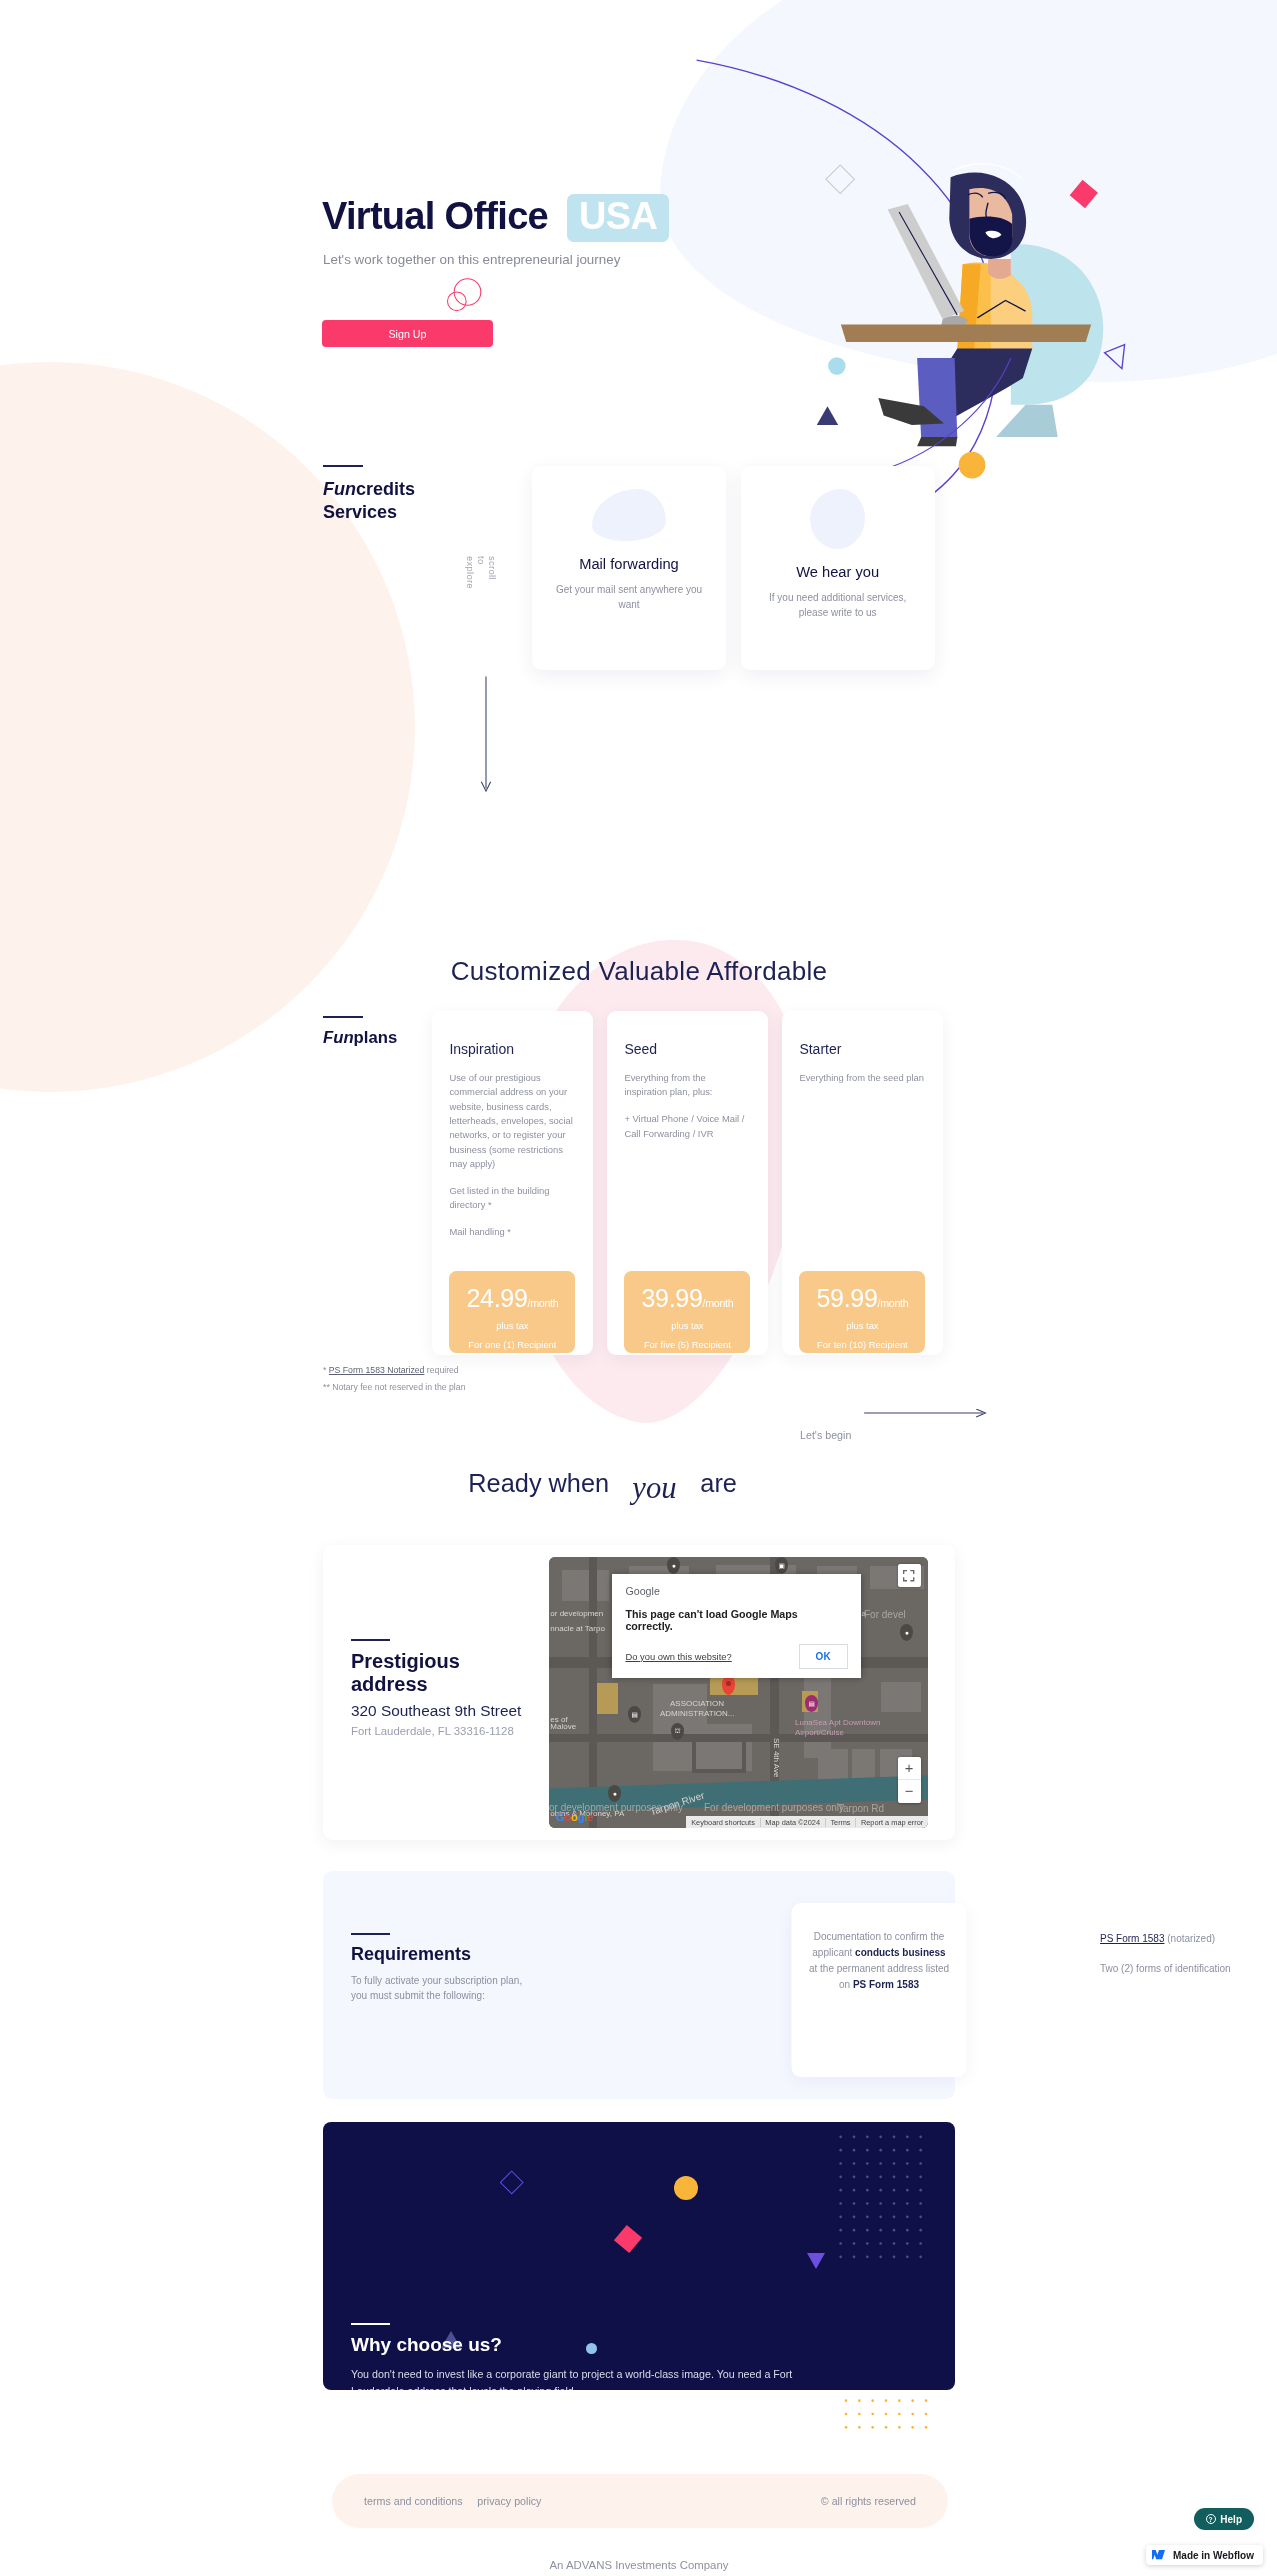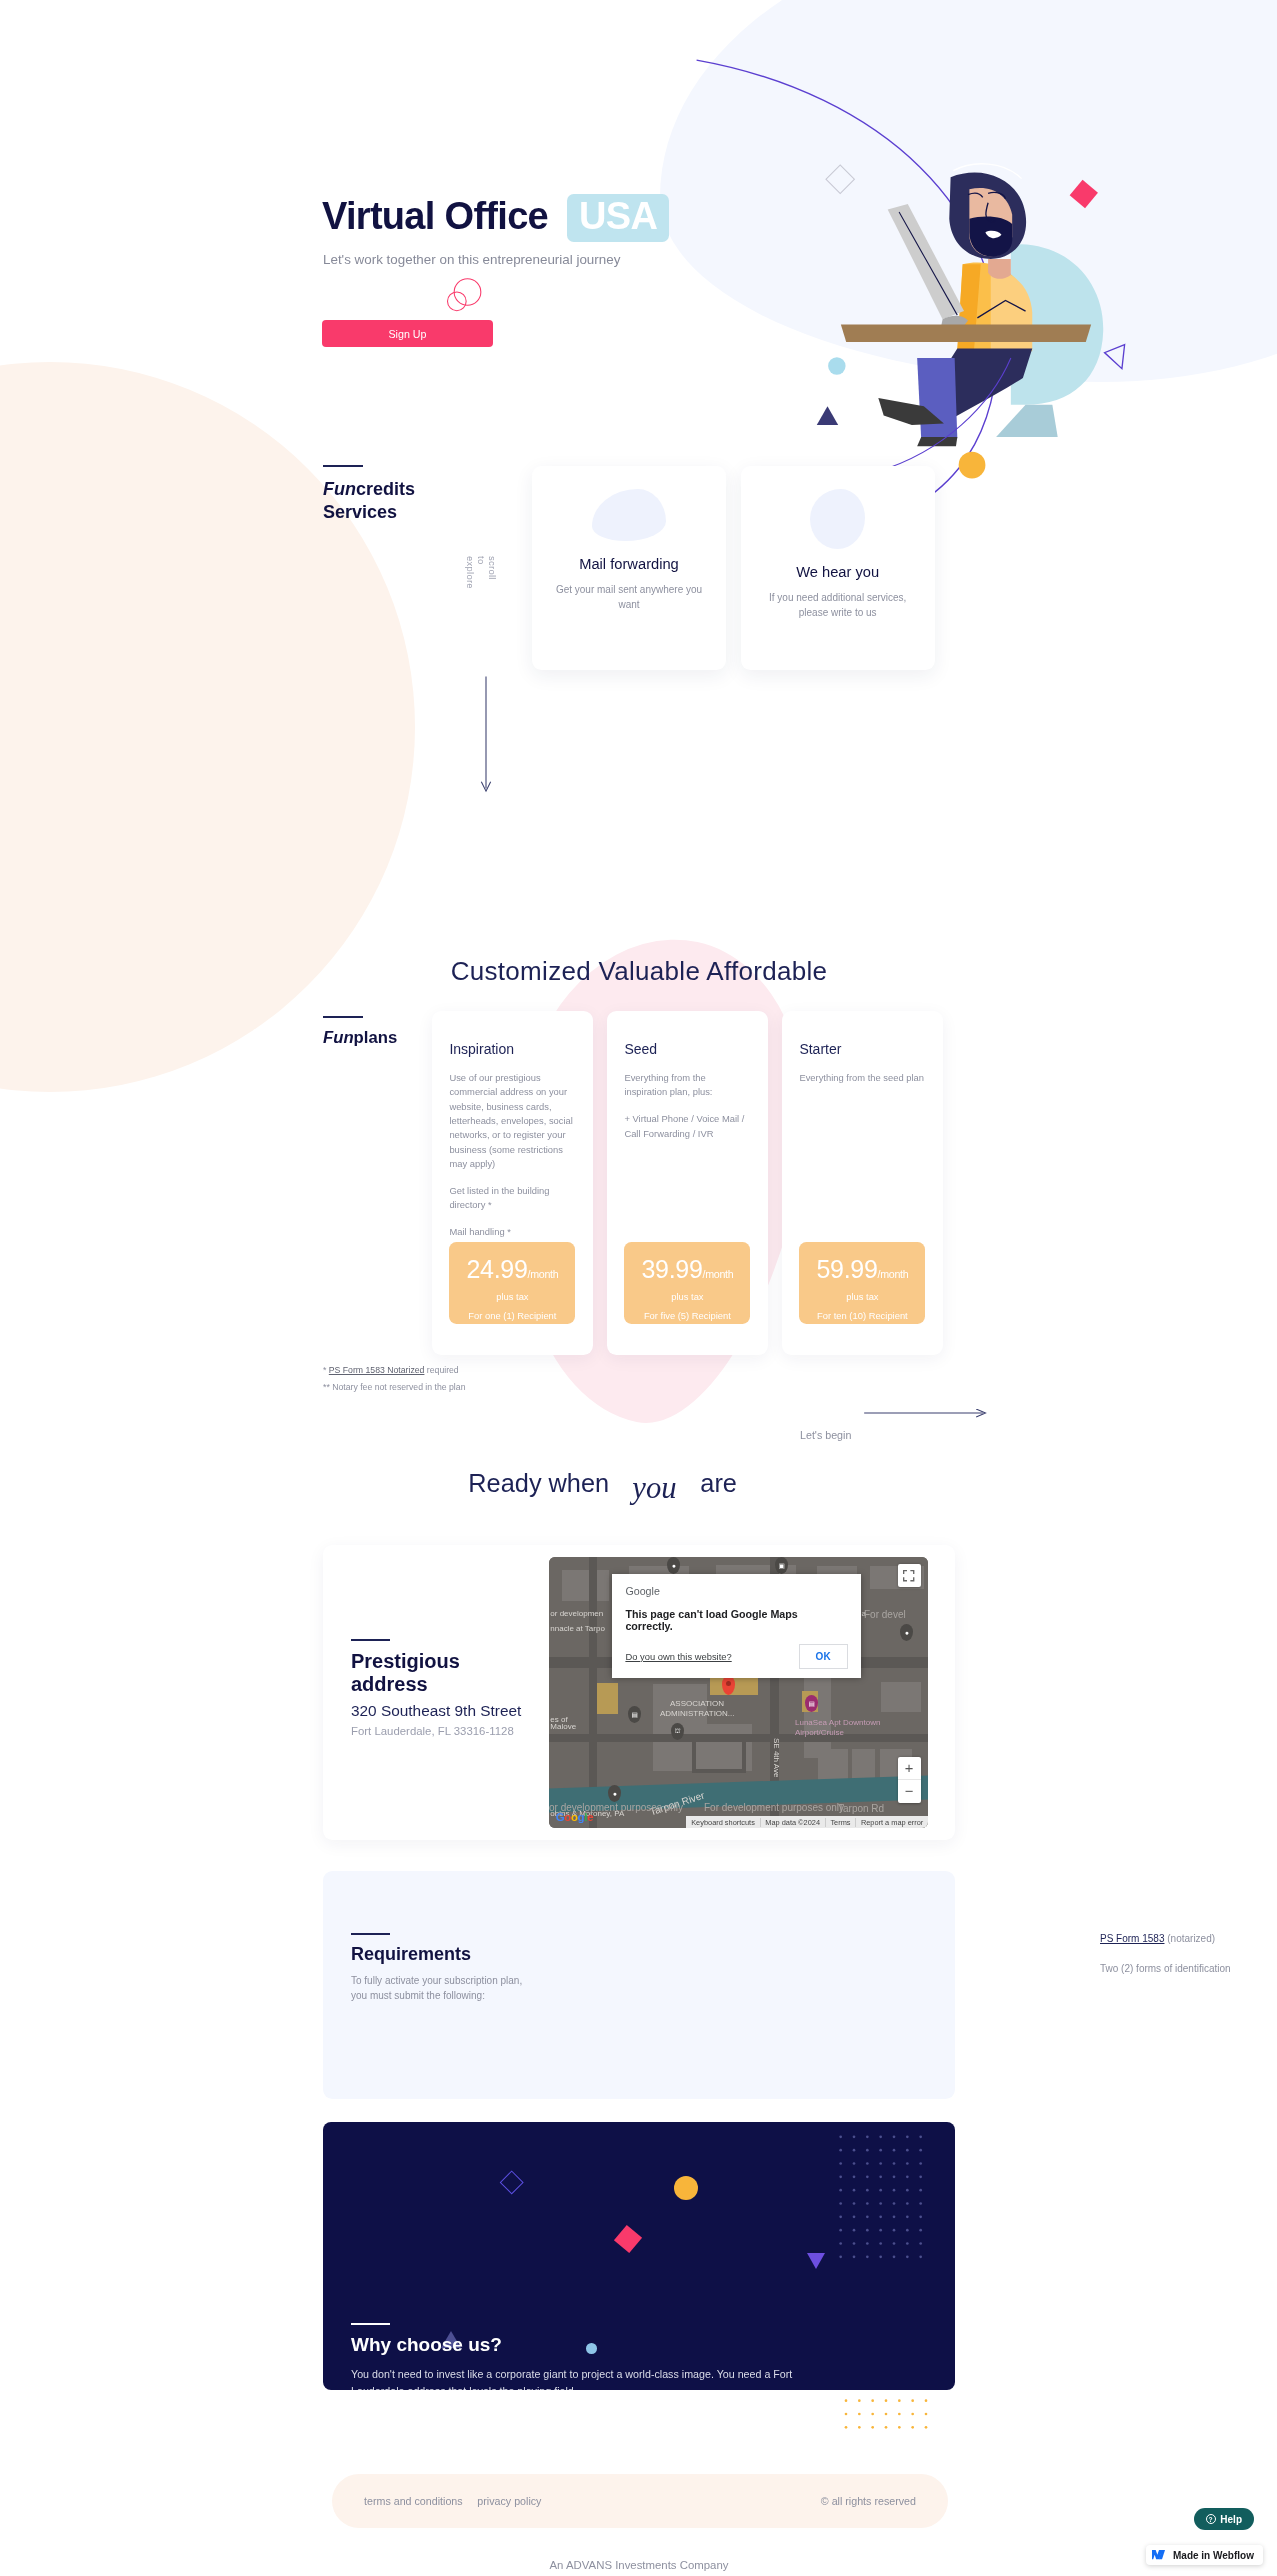--- a/index.html
+++ b/index.html
@@ -167,21 +167,21 @@
     box-shadow: 0 4px 17.4px rgba(35,40,90,0.06);
     padding: 29.5px 17.4px 0 17.4px;
     position: relative;
   }
   .plan-name { font-size: 14px; color: #1d2255; font-weight: 400; }
   .plan-desc {
     margin-top: 14.7px; font-size: 9.4px; color: #8d909f; line-height: 1.52;
   }
   .plan-desc p { margin-bottom: 12.7px; }
   .price-box {
-    position: absolute; left: 17.4px; bottom: 31px;
+    position: absolute; left: 17.4px; bottom: 2px;
     width: 126px; height: 82px;
     background: #f9c989; border-radius: 7.4px;
     color: #ffffff; text-align: center; padding-top: 14.7px;
   }
   .price-main { font-size: 25px; font-weight: 400; line-height: 1; letter-spacing: -0.3px; }
   .price-main .per { font-size: 10.7px; }
   .price-tax { margin-top: 9.4px; font-size: 9.4px; }
   .price-recip { margin-top: 8px; font-size: 9.4px; }
 
   .footnotes { position: absolute; left: 323px; top: 1365px; z-index: 4; }
@@ -657,20 +657,23 @@
     </div>
   </div>
 
   <div class="req-section">
     <div class="req-left">
       <div class="req-rule"></div>
       <div class="req-title">Requirements</div>
       <div class="req-sub">To fully activate your subscription plan, you must submit the following:</div>
     </div>
 
+    <div class="req-card">
+      <span>Documentation to confirm the applicant </span><b>conducts business</b><span> at the permanent address listed on </span><b>PS Form 1583</b>
+    </div>
 
     <div class="req-right">
       <div class="req-item">
         <a href="#">PS Form 1583</a><span> (notarized)</span>
       </div>
       <div class="req-item">Two (2) forms of identification</div>
     </div>
   </div>
 
   <div class="why">

